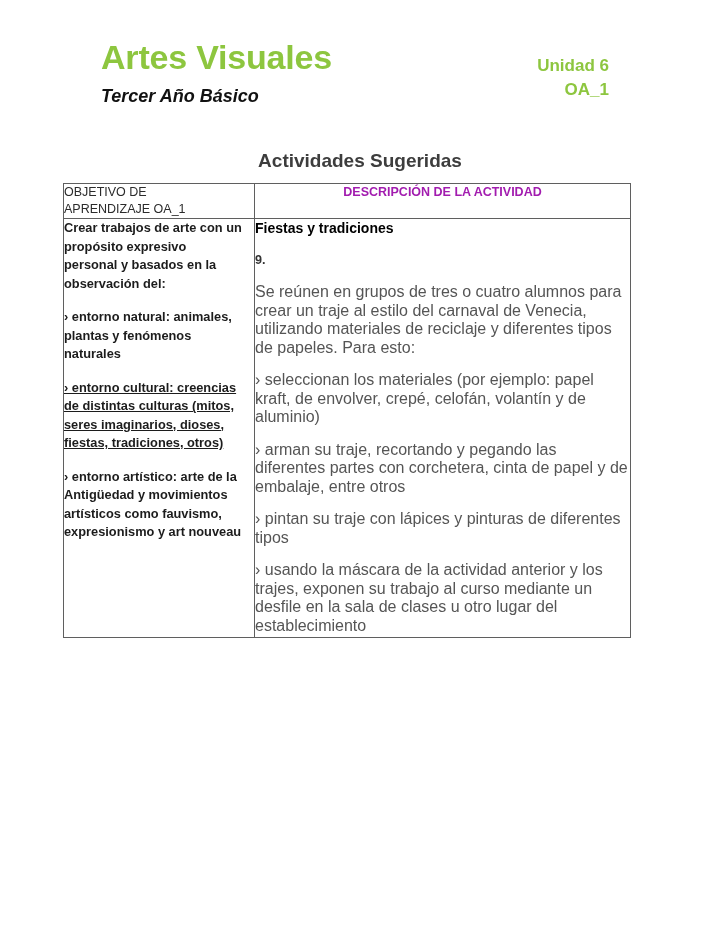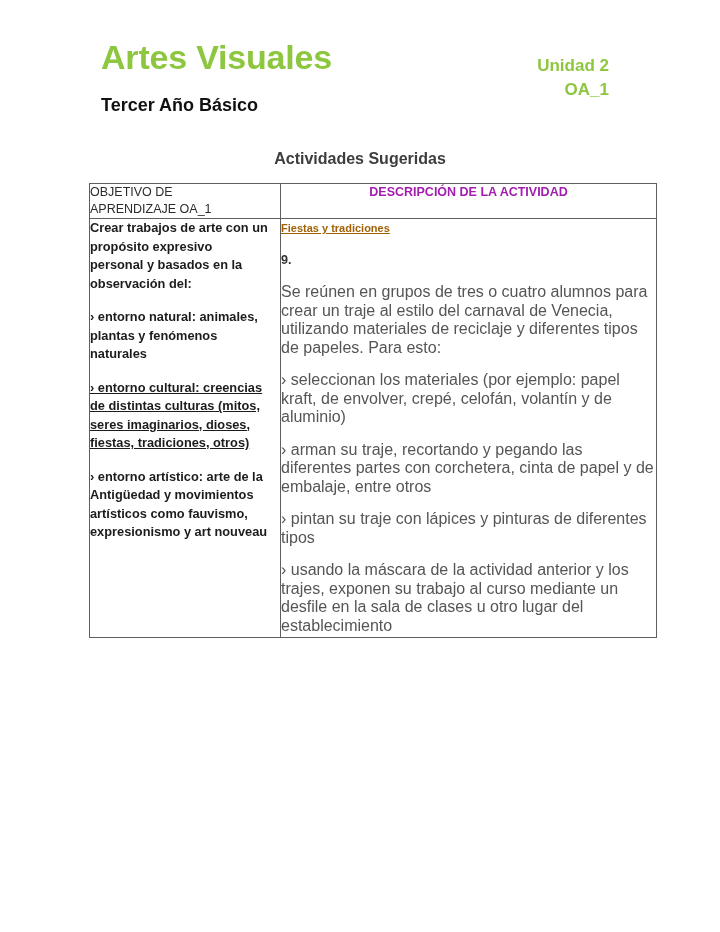--- a/index.html
+++ b/index.html
@@ -34,22 +34,23 @@
     color: #8DC63F;
     line-height: 32px;
     letter-spacing: -0.2px;
     white-space: nowrap;
   }
   .grade-title {
     font-size: 18px;
     font-weight: bold;
     color: #111111;
     line-height: 22px;
-    margin-top: 21px;
+    margin-top: 12px;
     white-space: nowrap;
+    font-style: italic;
   }
   .unit-block {
     position: absolute;
     right: 111px;
     top: 54px;
     text-align: right;
   }
   .unit-line {
     font-size: 17px;
     font-weight: bold;
@@ -58,29 +59,29 @@
     white-space: nowrap;
   }
 
   
   .section-title {
     position: absolute;
     left: 0;
     top: 150px;
     width: 720px;
     text-align: center;
-    font-size: 16px;
+    font-size: 19px;
     font-weight: bold;
     color: #3d3d3d;
   }
 
   
   .act-table {
     position: absolute;
-    left: 89px;
+    left: 63px;
     top: 183px;
     width: 567px;
     border-collapse: collapse;
     table-layout: fixed;
     padding-left: 8px;
   }
   .act-table td,
   .act-table th {
     border: 1px solid #5f5f5f;
     vertical-align: top;
@@ -123,26 +124,25 @@
     line-height: 18.5px;
     margin: 0 11px 15px 0;
   }
   .oa-item.last { margin-bottom: 0; }
   .oa-item.underlined {
     text-decoration: underline;
   }
 
   
   .desc-head {
-    font-size: 11px;
-    font-weight: bold;
-    color: #a16207;
+    font-size: 14px;
+    font-weight: bold;
+    color: #000000;
     line-height: 18px;
     margin: 0 0 14px 0;
-    text-decoration: underline;
   }
   .desc-num {
     font-size: 12.6px;
     font-weight: bold;
     color: #333333;
     line-height: 18px;
     margin: 0 0 14px 0;
   }
   .desc-para,
   .desc-bullet {
@@ -156,21 +156,21 @@
 </style>
 </head>
 <body>
 
 <div class="page-header">
   <div class="title-block">
     <div class="subject-title">Artes Visuales</div>
     <div class="grade-title">Tercer Año Básico</div>
   </div>
   <div class="unit-block">
-    <div class="unit-line">Unidad 2</div>
+    <div class="unit-line">Unidad 6</div>
     <div class="unit-line">OA_1</div>
   </div>
 </div>
 
 <div class="section-title">Actividades Sugeridas</div>
 
 <table class="act-table">
   <colgroup>
     <col class="col-oa">
     <col class="col-desc">

